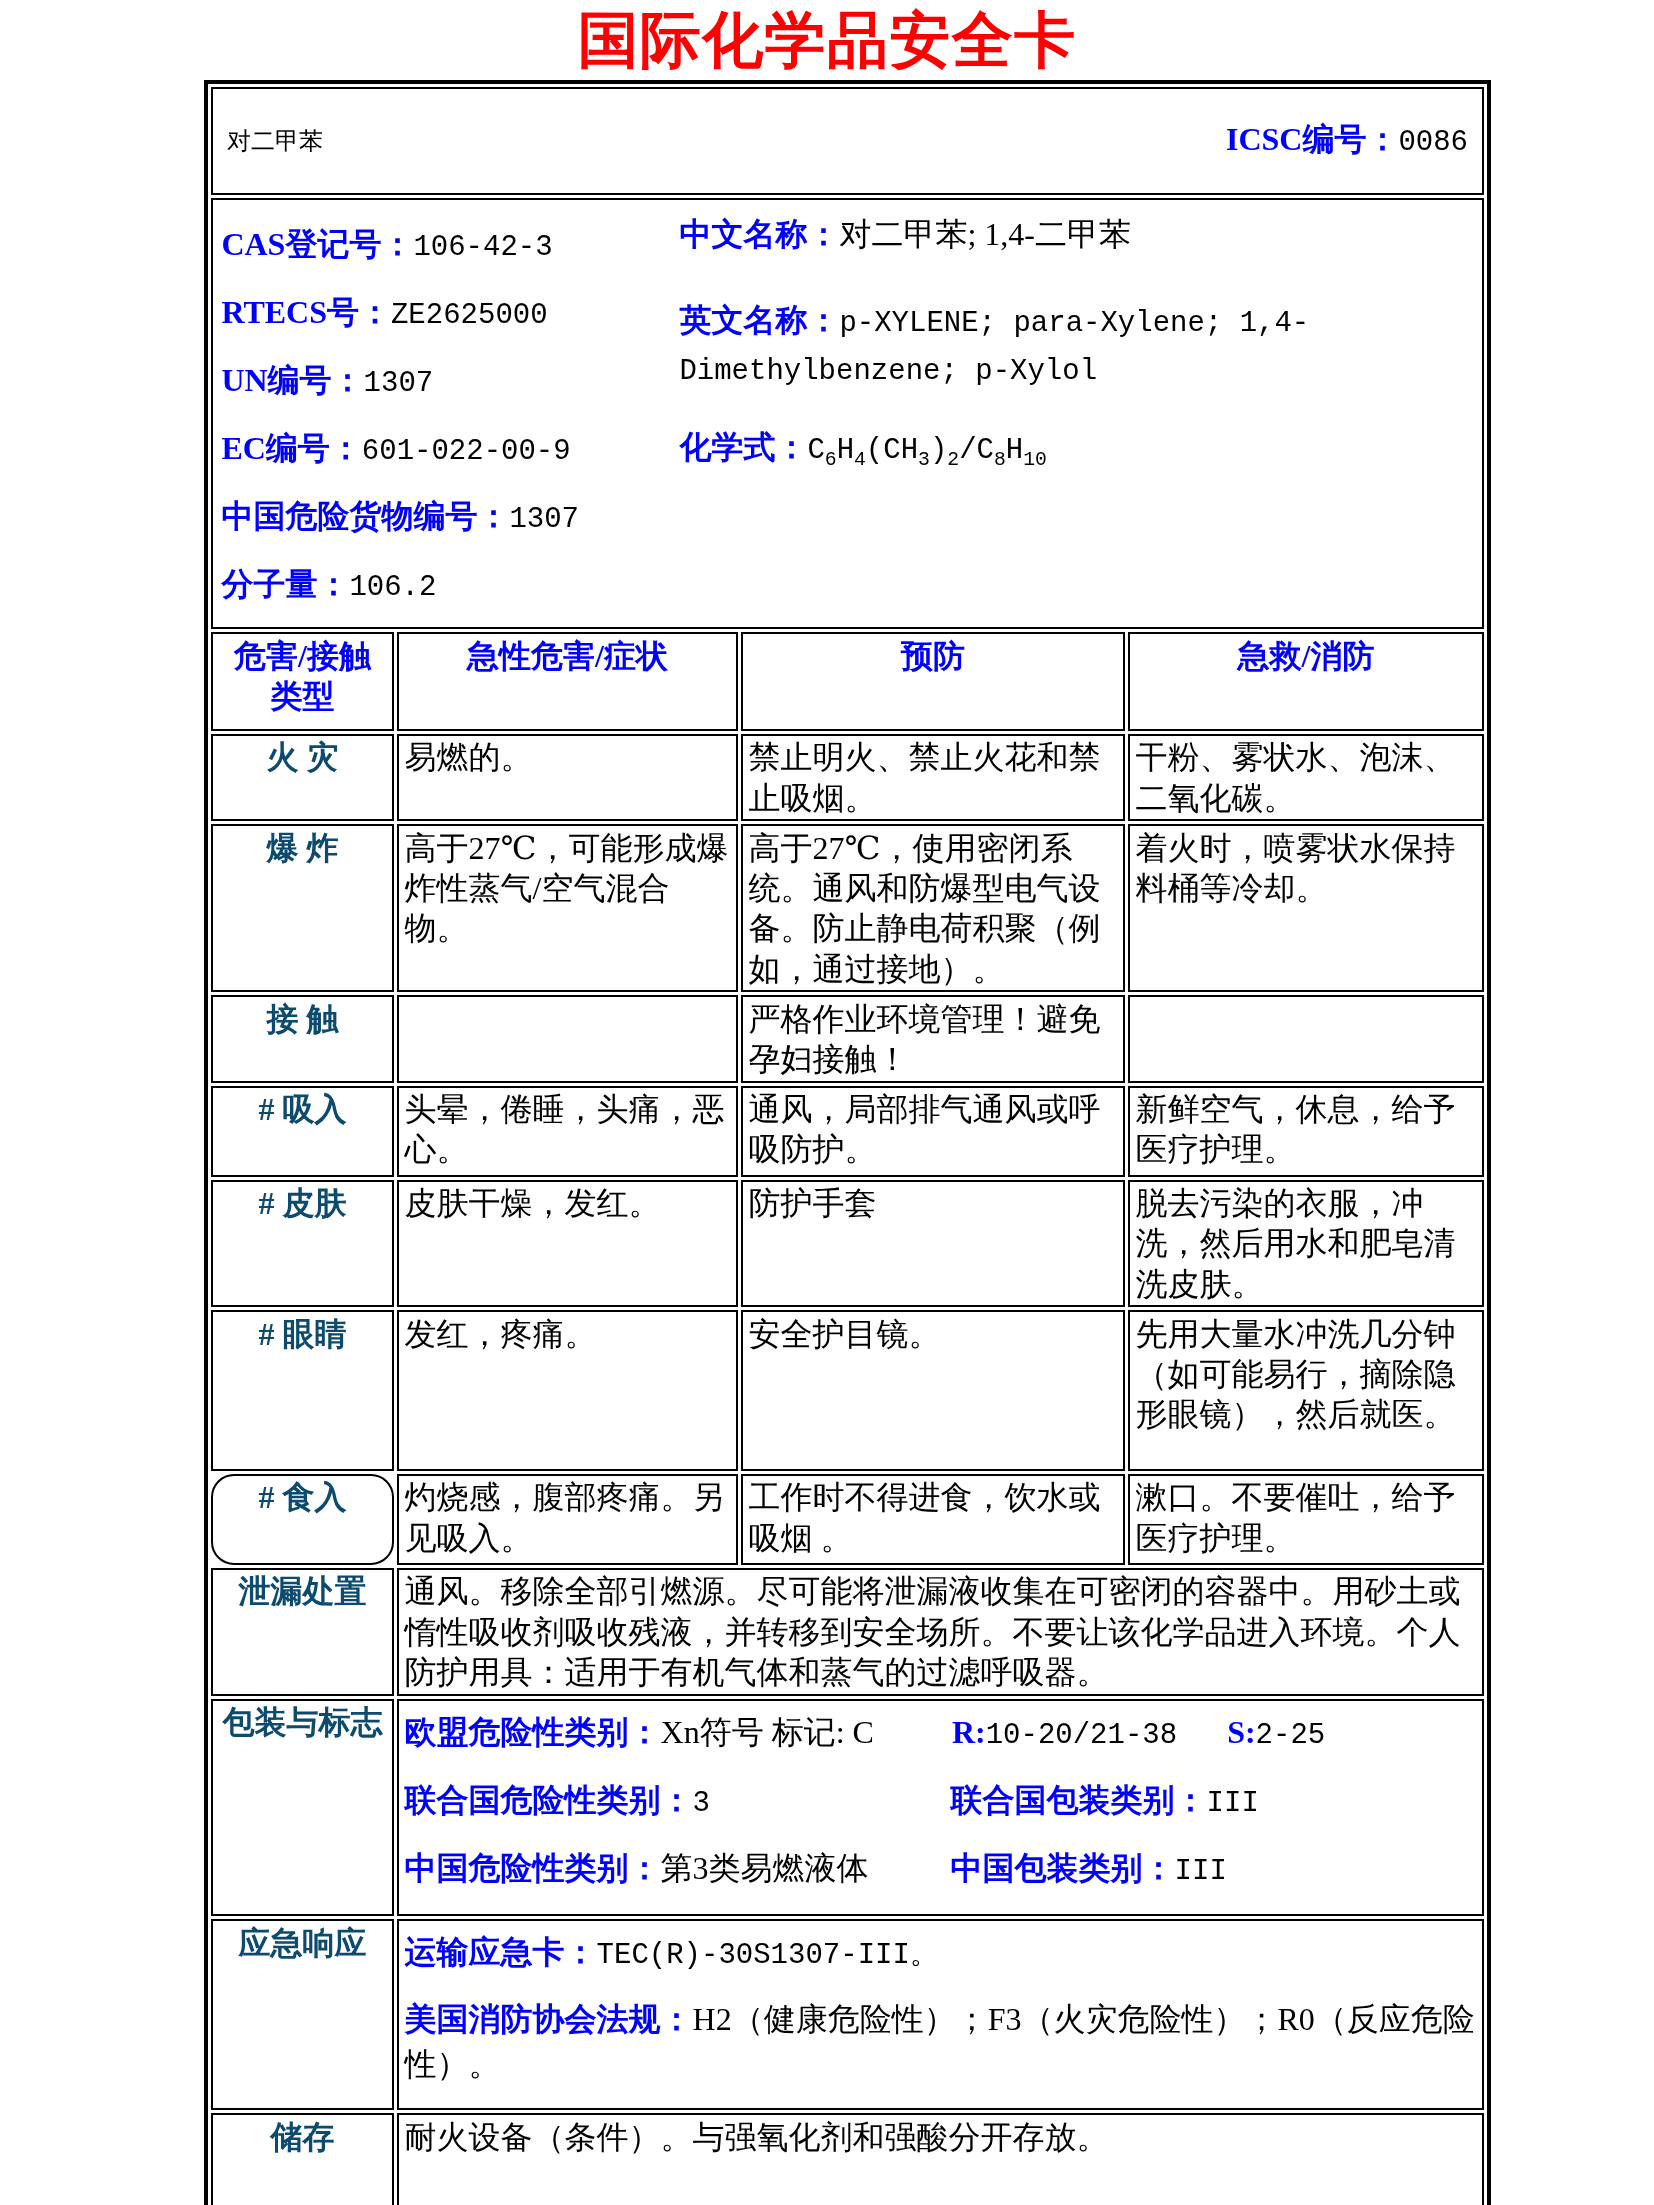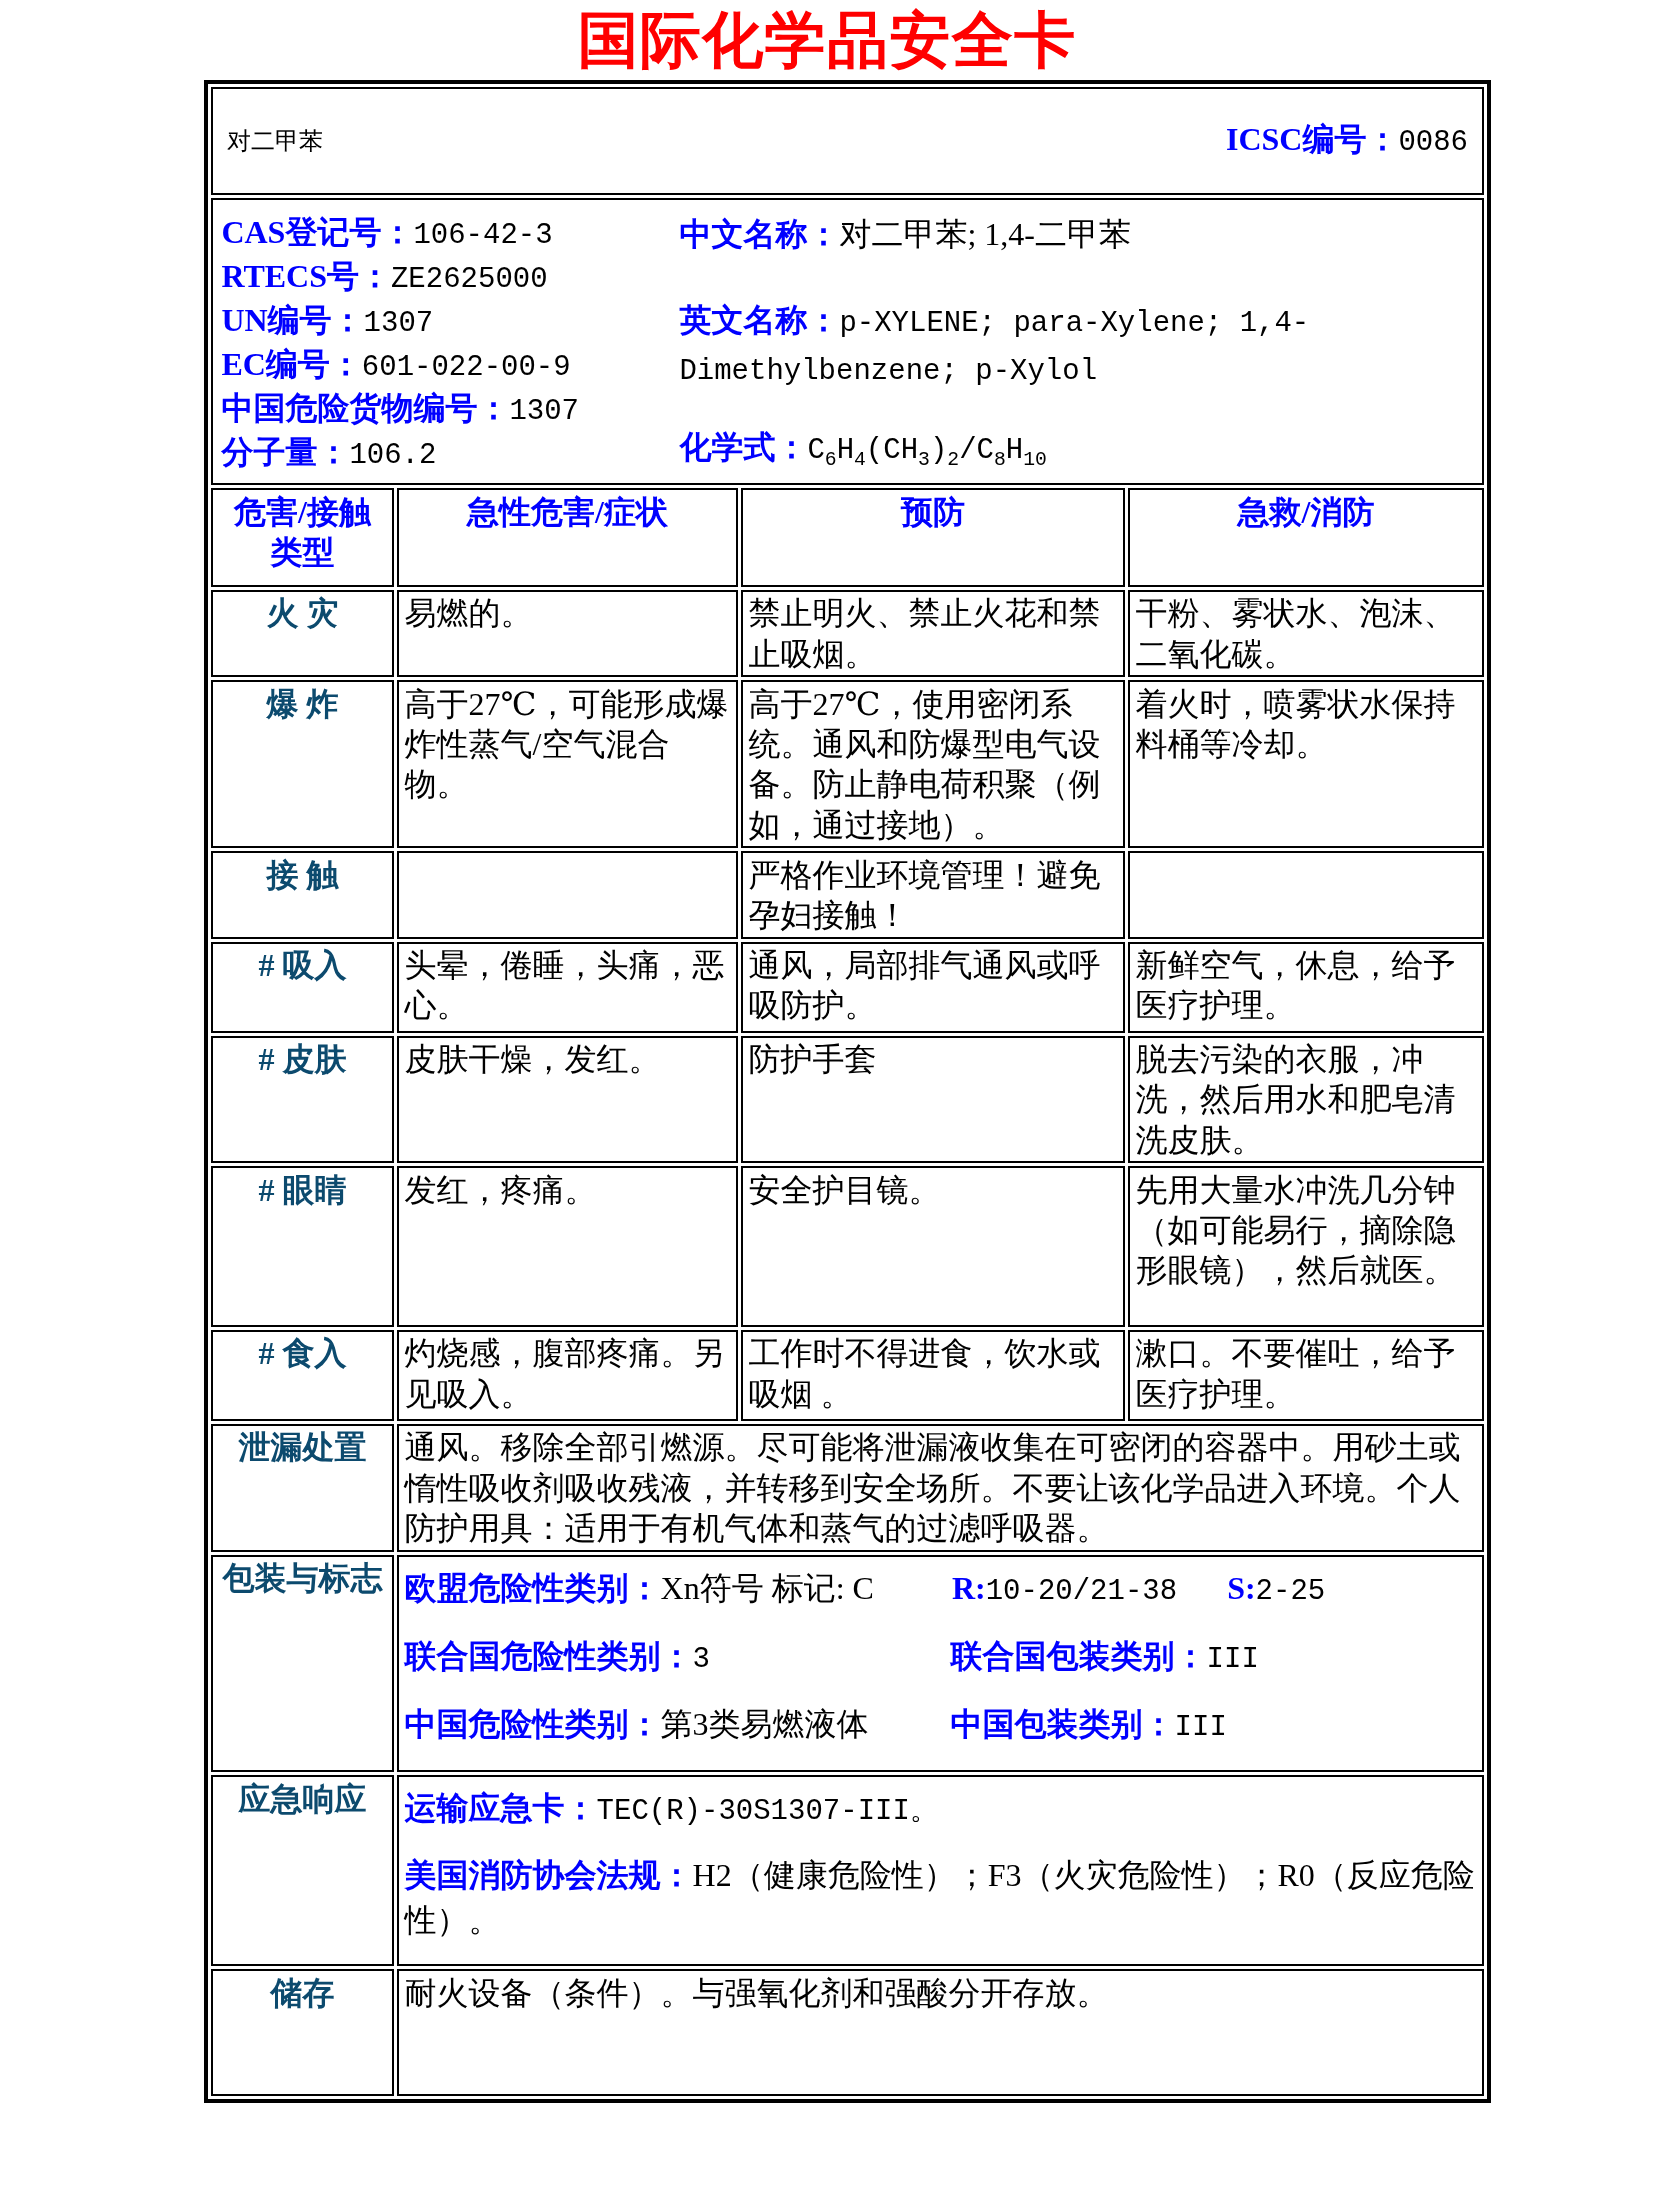--- a/index.html
+++ b/index.html
@@ -32,21 +32,21 @@
     color:#0000ff;font-weight:bold;text-align:center;
     vertical-align:middle;font-size:34px;
   }
   
   .head-band{display:flex;justify-content:space-between;align-items:center;height:100%;padding:0 8.4px;}
   .head-band .sub-name{font-size:24px;}
   
   .id-wrap{display:flex;padding:11.2px 2.8px 5.6px 2.8px;}
   .id-left{width:458px;flex:0 0 auto;}
   .id-right{flex:1 1 auto;}
-  .id-row{line-height:41px;white-space:nowrap;}
+  .id-row{line-height:64px;white-space:nowrap;}
   .id-right .cn-row{line-height:45px;font-family:Liberation Serif, serif;}
   .id-right .en-row{margin-top:41px;line-height:45px;}
   .id-right .formula-row{margin-top:31px;line-height:45px;}
   sub{font-size:68%;line-height:0;}
   
   .pk-line{line-height:46px;margin:7px 0 18px 0;}
   .pk-pair-w{display:inline-block;width:538px;}
   .pk-gap{margin-left:70px;}
   .pk-gap2{margin-left:42px;}
   .em-line{line-height:45px;margin:7px 0 19.6px 0;}
@@ -146,21 +146,21 @@
   </tr>
 
   <tr>
     <td class="cat" style="height:154px;"># 眼睛</td>
     <td>发红，疼痛。</td>
     <td>安全护目镜。</td>
     <td>先用大量水冲洗几分钟（如可能易行，摘除隐形眼镜），然后就医。</td>
   </tr>
 
   <tr>
-    <td class="cat" style="height:84px;"># 食入</td>
+    <td class="cat" style="height:84px;border-radius:23px;"># 食入</td>
     <td>灼烧感，腹部疼痛。另见吸入。</td>
     <td>工作时不得进食，饮水或吸烟 。</td>
     <td>漱口。不要催吐，给予医疗护理。</td>
   </tr>
 
   <tr>
     <td class="cat" style="height:119px;">泄漏处置</td>
     <td colspan="3">
       <div class="plain">通风。移除全部引燃源。尽可能将泄漏液收集在可密闭的容器中。用砂土或惰性吸收剂吸收残液，并转移到安全场所。不要让该化学品进入环境。个人防护用具：适用于有机气体和蒸气的过滤呼吸器。</div>
     </td>

